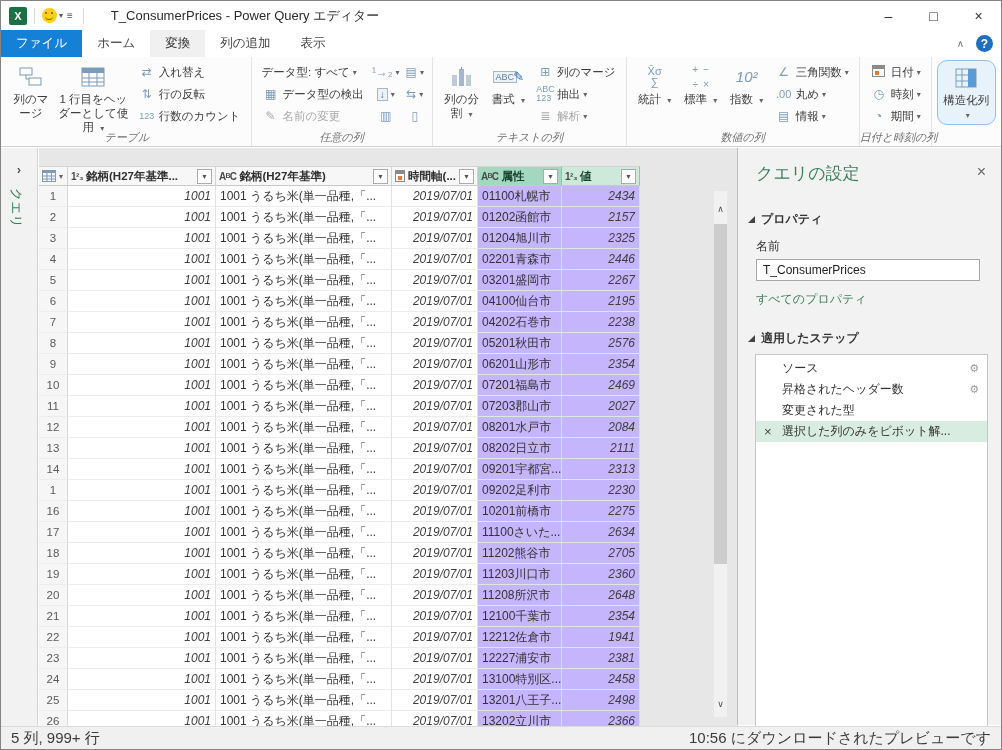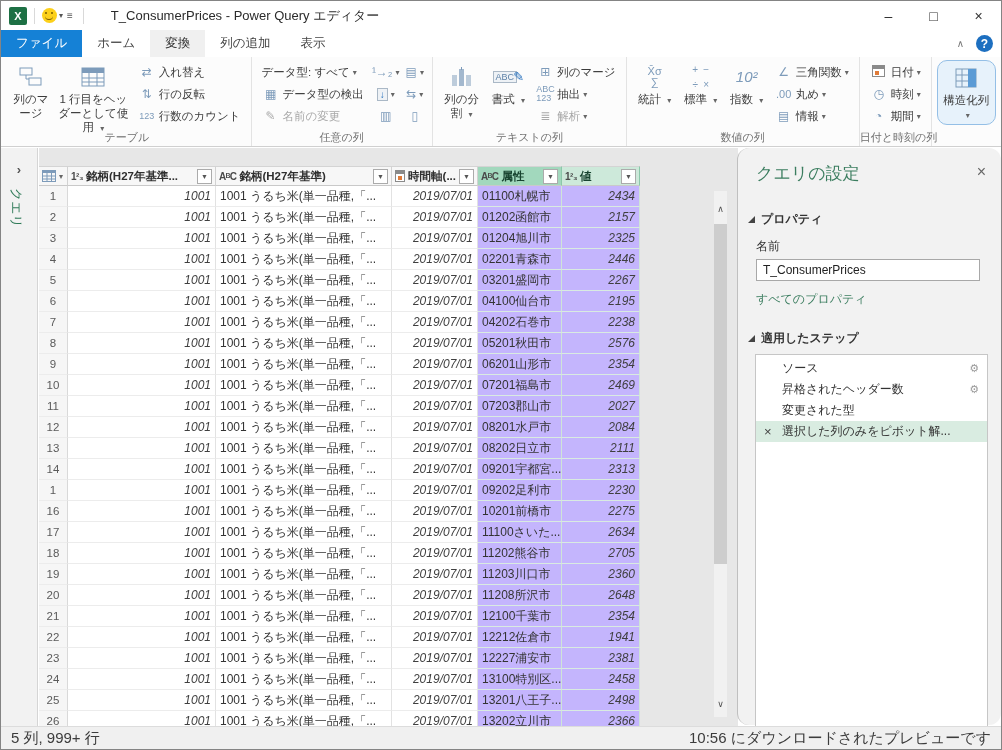--- a/index.html
+++ b/index.html
@@ -30,21 +30,21 @@
   .tab.selected { background:#f0f0f0; color:#2b2b2b; }
   .tabrow-right { position:absolute; right:8px; top:0; height:27px; display:flex; align-items:center; gap:12px; }
   .collapse-ribbon { font-size:10px; color:#777; }
   .help-btn { width:17px; height:17px; border-radius:50%; background:#1d6fc0; color:#fff; font-size:12px; font-weight:bold;
               display:flex; align-items:center; justify-content:center; }
 
   
   .ribbon { height:90px; background:#fcfcfc; border-bottom:1px solid #d0d0d0; display:flex; padding-left:2px; }
   .rgroup { position:relative; border-right:1px solid #e3e3e3; padding:3px 5px 15px 5px; display:flex; align-items:flex-start; }
   .rgroup.last { border-right:none; }
-  .rgroup-label { position:absolute; bottom:1px; left:0; right:0; text-align:center; font-size:11px; color:#6e6e6e; white-space:nowrap; }
+  .rgroup-label { position:absolute; bottom:1px; left:0; right:0; text-align:center; font-size:11px; color:#6e6e6e; white-space:nowrap;font-style:italic; }
   .bigbtn { min-width:46px; max-width:76px; padding:2px 3px; display:flex; flex-direction:column; align-items:center;
             font-size:11.5px; line-height:1.2; color:#3b3b3b; text-align:center; }
   .bicon { height:30px; display:flex; align-items:center; justify-content:center; margin-bottom:1px; }
   .smallcol { display:flex; flex-direction:column; margin:1px 2px; }
   .smallbtn { height:22px; display:flex; align-items:center; font-size:11.5px; color:#3b3b3b; padding:0 3px; white-space:nowrap; }
   .sicon { width:18px; text-align:center; margin-right:3px; color:#7d9bba; font-size:12px; flex:none; }
   .iconcol { display:flex; flex-direction:column; margin:1px 1px; }
   .iconbtn { height:22px; display:flex; align-items:center; justify-content:center; padding:0 2px; color:#7d9bba; font-size:12px; }
   .drop { font-size:8px; color:#666; margin-left:3px; }
   .disabled, .disabled .sicon { color:#a8a8a8 !important; }
@@ -81,21 +81,21 @@
   .filter-btn { margin-left:auto; width:15px; height:15px; flex:none; background:#fff; border:1px solid #ababab;
                 font-size:7px; color:#555; display:flex; align-items:center; justify-content:center; }
   .corner-ico { width:14px; height:12px; flex:none; }
 
   .vscroll { position:absolute; top:43px; right:11px; width:13px; height:526px; background:#f1f1f1; }
   .vs-up { position:absolute; top:0; left:0; right:0; height:32px; text-align:center; line-height:36px; font-size:9px; color:#4f4f4f; }
   .vs-thumb { position:absolute; top:33px; left:0; right:0; height:340px; background:#cdcdcd; }
   .vs-down { position:absolute; bottom:0; left:0; right:0; height:24px; text-align:center; line-height:22px; font-size:9px; color:#4f4f4f; }
 
   
-  .panel { position:absolute; right:0; top:147px; width:264px; height:577px; background:#f2f2f2; border-left:1px solid #bfbfbf;border-radius:12px; }
+  .panel { position:absolute; right:0; top:147px; width:264px; height:577px; background:#f2f2f2; border-left:1px solid #bfbfbf; }
   .panel-title { font-size:17px; color:#3b7d5f; padding:14px 0 0 18px; }
   .panel-close { position:absolute; right:15px; top:16px; color:#666; font-size:16px; line-height:16px; }
   .sec-head { display:flex; align-items:center; gap:6px; font-size:12px; font-weight:bold; color:#333; margin:26px 0 0 10px; }
   .sec-head.second { margin-top:22px; }
   .expander { width:0; height:0; border-bottom:7px solid #444; border-left:7px solid transparent; flex:none; }
   .name-label { font-size:12px; color:#333; margin:10px 0 4px 18px; }
   .name-input { margin-left:18px; width:224px; height:22px; border:1px solid #a8a8a8; font-size:12px; padding:1px 6px;
                 background:#fff; color:#222; font-family:inherit; }
   .link { color:#3b7d5f; font-size:12px; margin:10px 0 0 18px; display:inline-block; }
   .steps-box { margin:7px 13px 0 17px; height:380px; background:#fff; border:1px solid #c6c6c6; overflow:hidden; padding-top:3px; }

